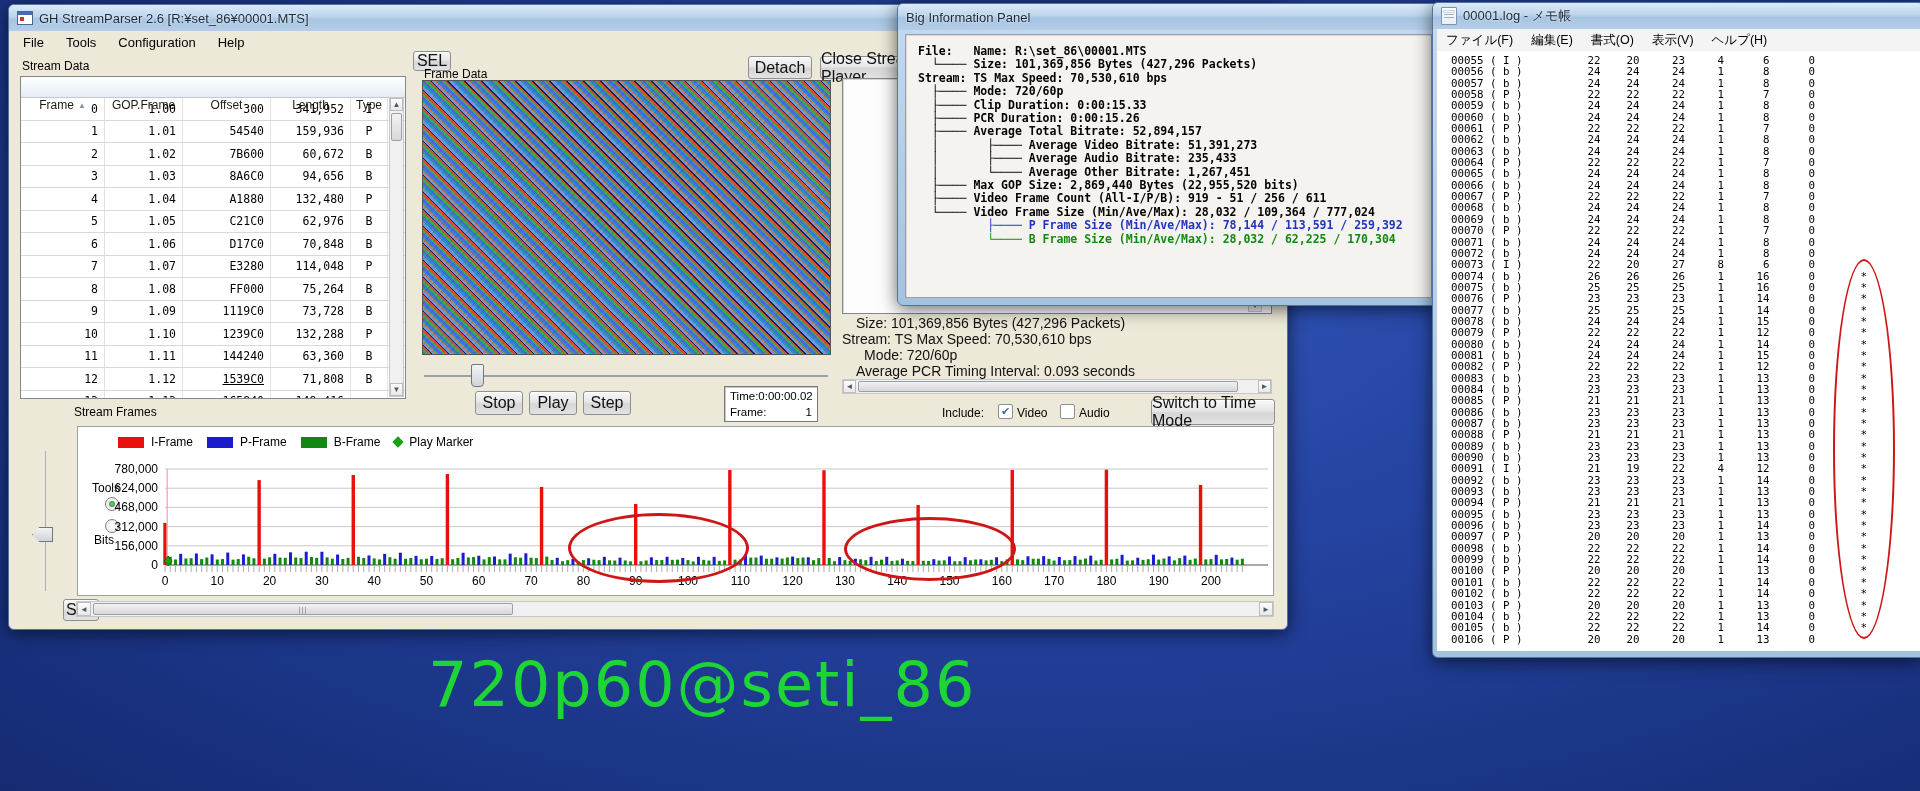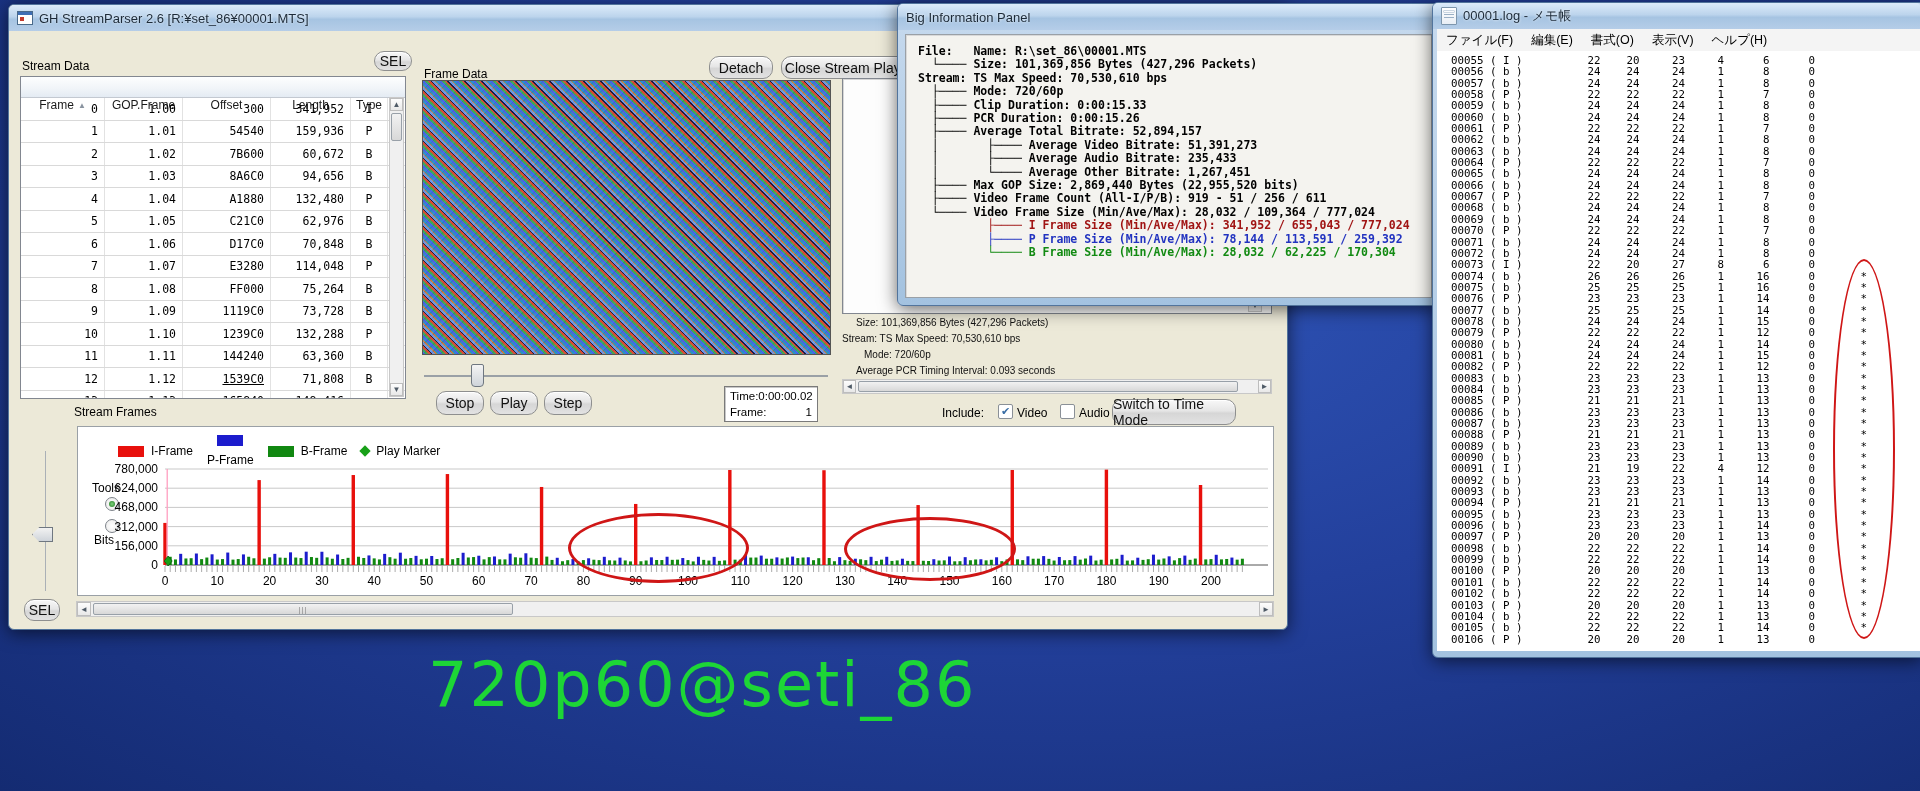--- a/index.html
+++ b/index.html
@@ -9,23 +9,23 @@
   
   .win{position:absolute;border-radius:6px;box-shadow:0 3px 18px rgba(0,0,0,.6);
     background:linear-gradient(#c7daee,#a3c2e0);border:1px solid #52749c;}
   .tb{position:absolute;left:0;top:0;right:0;height:26px;display:flex;align-items:center;
     padding-left:8px;gap:6px;font-size:13px;color:#1c2a38;
     text-shadow:0 0 3px rgba(255,255,255,.9);
     background:linear-gradient(#dcebfa 0%,#bcd4ec 45%,#a6c4e2 55%,#b5cde8 100%);
     border-radius:5px 5px 0 0;}
   .tb-t{white-space:nowrap;overflow:hidden;}
   .btn{position:absolute;display:flex;align-items:center;justify-content:center;
-    font-size:14px;color:#111;border:1px solid #8e8f8f;border-radius:10px;
+    font-size:16px;color:#111;border:1px solid #8e8f8f;border-radius:3px;
     background:linear-gradient(#f8f8f8,#e6e6e6 45%,#d6d6d6 55%,#e2e2e2);
-    box-shadow:inset 0 1px 0 #fff;}
+    box-shadow:inset 0 1px 0 #fff;margin-left:39px;}
   .grpLabel{position:absolute;font-size:12px;color:#000;}
   
   .main{left:8px;top:4px;width:1278px;height:624px;background:#ece9d8;}
   .main .client{position:absolute;left:3px;right:3px;top:26px;bottom:3px;background:#ece9d8;}
   .menubar{position:absolute;left:0;top:0;right:0;height:22px;display:flex;align-items:center;
     font-size:13px;color:#000;background:#ece9d8;}
   .mi{padding:2px 11px;}
   
   .sd-table{position:absolute;left:8px;top:45px;width:384px;height:321px;background:#fff;
     border:1px solid #828790;overflow:hidden;}
@@ -59,21 +59,21 @@
   .hslider-track{position:absolute;left:412px;top:368px;width:404px;height:2px;background:#9aa0a6;}
   .hslider-thumb{position:absolute;left:459px;top:356px;width:11px;height:21px;
     background:linear-gradient(#f4f4f4,#cfd4da);border:1px solid #6f7780;border-radius:2px 2px 4px 4px;}
   .timebox{position:absolute;left:712px;top:379px;width:94px;height:36px;background:#fff;
     border:1px solid #7a7a7a;box-shadow:inset 1px 1px 0 #c8c8c8;font-size:11.5px;color:#000;
     display:flex;flex-direction:column;justify-content:space-evenly;padding:0 5px;box-sizing:border-box;}
   .timebox .r{display:flex;justify-content:space-between;}
   
   .miniBox{position:absolute;left:830px;top:71px;width:428px;height:234px;background:#fdfdfd;
     border:1px solid #828790;box-shadow:inset 1px 1px 0 #d7d7d7;}
-  .miniLines{position:absolute;left:830px;top:308px;width:430px;font-size:10px;color:#111;line-height:16px;}
+  .miniLines{position:absolute;left:830px;top:308px;width:430px;font-size:14px;color:#111;line-height:16px;}
   .miniLines div{white-space:nowrap;}
   
   .cb{display:inline-block;width:13px;height:13px;background:#fff;border:1px solid #8a9097;
     border-radius:2px;text-align:center;line-height:12px;font-size:11px;color:#3a6ea5;vertical-align:-2px;}
   .radio{position:absolute;width:12px;height:12px;border:1px solid #7d838a;border-radius:50%;
     background:radial-gradient(#ffffff,#e8e8e8);}
   .radio.sel::after{content:"";position:absolute;left:3px;top:3px;width:6px;height:6px;border-radius:50%;
     background:radial-gradient(#7fd37f,#1f7a1f);}
   
   .chartPanel{position:absolute;left:65px;top:421px;width:1197px;height:170px;background:#fff;
@@ -116,20 +116,26 @@
 <body>
 
 <div class="desktop">
 
   <div class="win main">
     <div class="tb">
       <span class="appIcon"></span>
       <span class="tb-t">GH StreamParser 2.6 [R:¥set_86¥00001.MTS]</span>
     </div>
     <div class="client">
+      <div class="menubar" id="mainMenu">
+          <span class="mi">File</span>
+          <span class="mi">Tools</span>
+          <span class="mi">Configuration</span>
+          <span class="mi">Help</span>
+        </div>
 
       <div class="grpLabel" style="left:10px;top:28px;">Stream Data</div>
       <div class="btn" style="left:362px;top:20px;width:36px;height:18px;">SEL</div>
 
       <div class="sd-table">
         <div class="sd-head" id="sdHead">
             <div class="hc" style="width: 84px;">Frame<span class="sortArrow">▲</span></div>
             <div class="hc" style="width: 78px;">GOP.Frame</div>
             <div class="hc" style="width: 88px;">Offset</div>
             <div class="hc" style="width: 80px;">Length</div>
@@ -290,21 +296,21 @@
 
       <div class="vtrack" style="top:420px;"></div>
       <div class="vhandle" style="top:496px;"></div>
 
       <div class="chartPanel" style="top:395px;">
         <div class="legend" id="legend">
             <span style="display: inline-flex; align-items: center; gap: 7px;">
               <span class="sw" style="background: rgb(232, 16, 12);"></span>
               <span>I-Frame</span>
             </span>
-            <span style="display: inline-flex; align-items: center; gap: 7px; flex-direction: column;">
+            <span style="display: inline-flex; align-items: center; gap: 7px;">
               <span class="sw" style="background: rgb(28, 28, 205);"></span>
               <span>P-Frame</span>
             </span>
             <span style="display: inline-flex; align-items: center; gap: 7px;">
               <span class="sw" style="background: rgb(17, 136, 17);"></span>
               <span>B-Frame</span>
             </span>
             <span style="display: inline-flex; align-items: center; gap: 7px;">
               <span class="diamond" style="background: rgb(24, 160, 24);"></span>
               <span>Play Marker</span>
@@ -793,21 +799,20 @@
           <div class="bip-line n">  ├──── Mode: 720/60p</div>
           <div class="bip-line n">  ├──── Clip Duration: 0:00:15.33</div>
           <div class="bip-line n">  ├──── PCR Duration: 0:00:15.26</div>
           <div class="bip-line n">  ├──── Average Total Bitrate: 52,894,157</div>
           <div class="bip-line n">  │       ├──── Average Video Bitrate: 51,391,273</div>
           <div class="bip-line n">  │       ├──── Average Audio Bitrate: 235,433</div>
           <div class="bip-line n">  │       └──── Average Other Bitrate: 1,267,451</div>
           <div class="bip-line n">  ├──── Max GOP Size: 2,869,440 Bytes (22,955,520 bits)</div>
           <div class="bip-line n">  ├──── Video Frame Count (All-I/P/B): 919 - 51 / 256 / 611</div>
           <div class="bip-line n">  └──── Video Frame Size (Min/Ave/Max): 28,032 / 109,364 / 777,024</div>
-          <div class="bip-line i">          ├──── I Frame Size (Min/Ave/Max): 341,952 / 655,043 / 777,024</div>
           <div class="bip-line p">          ├──── P Frame Size (Min/Ave/Max): 78,144 / 113,591 / 259,392</div>
           <div class="bip-line b">          └──── B Frame Size (Min/Ave/Max): 28,032 / 62,225 / 170,304</div>
         </div>
     </div>
   </div>
 
   <div class="win note">
     <div class="tb">
       <span class="npIcon"></span>
       <span class="tb-t">00001.log - メモ帳</span>

